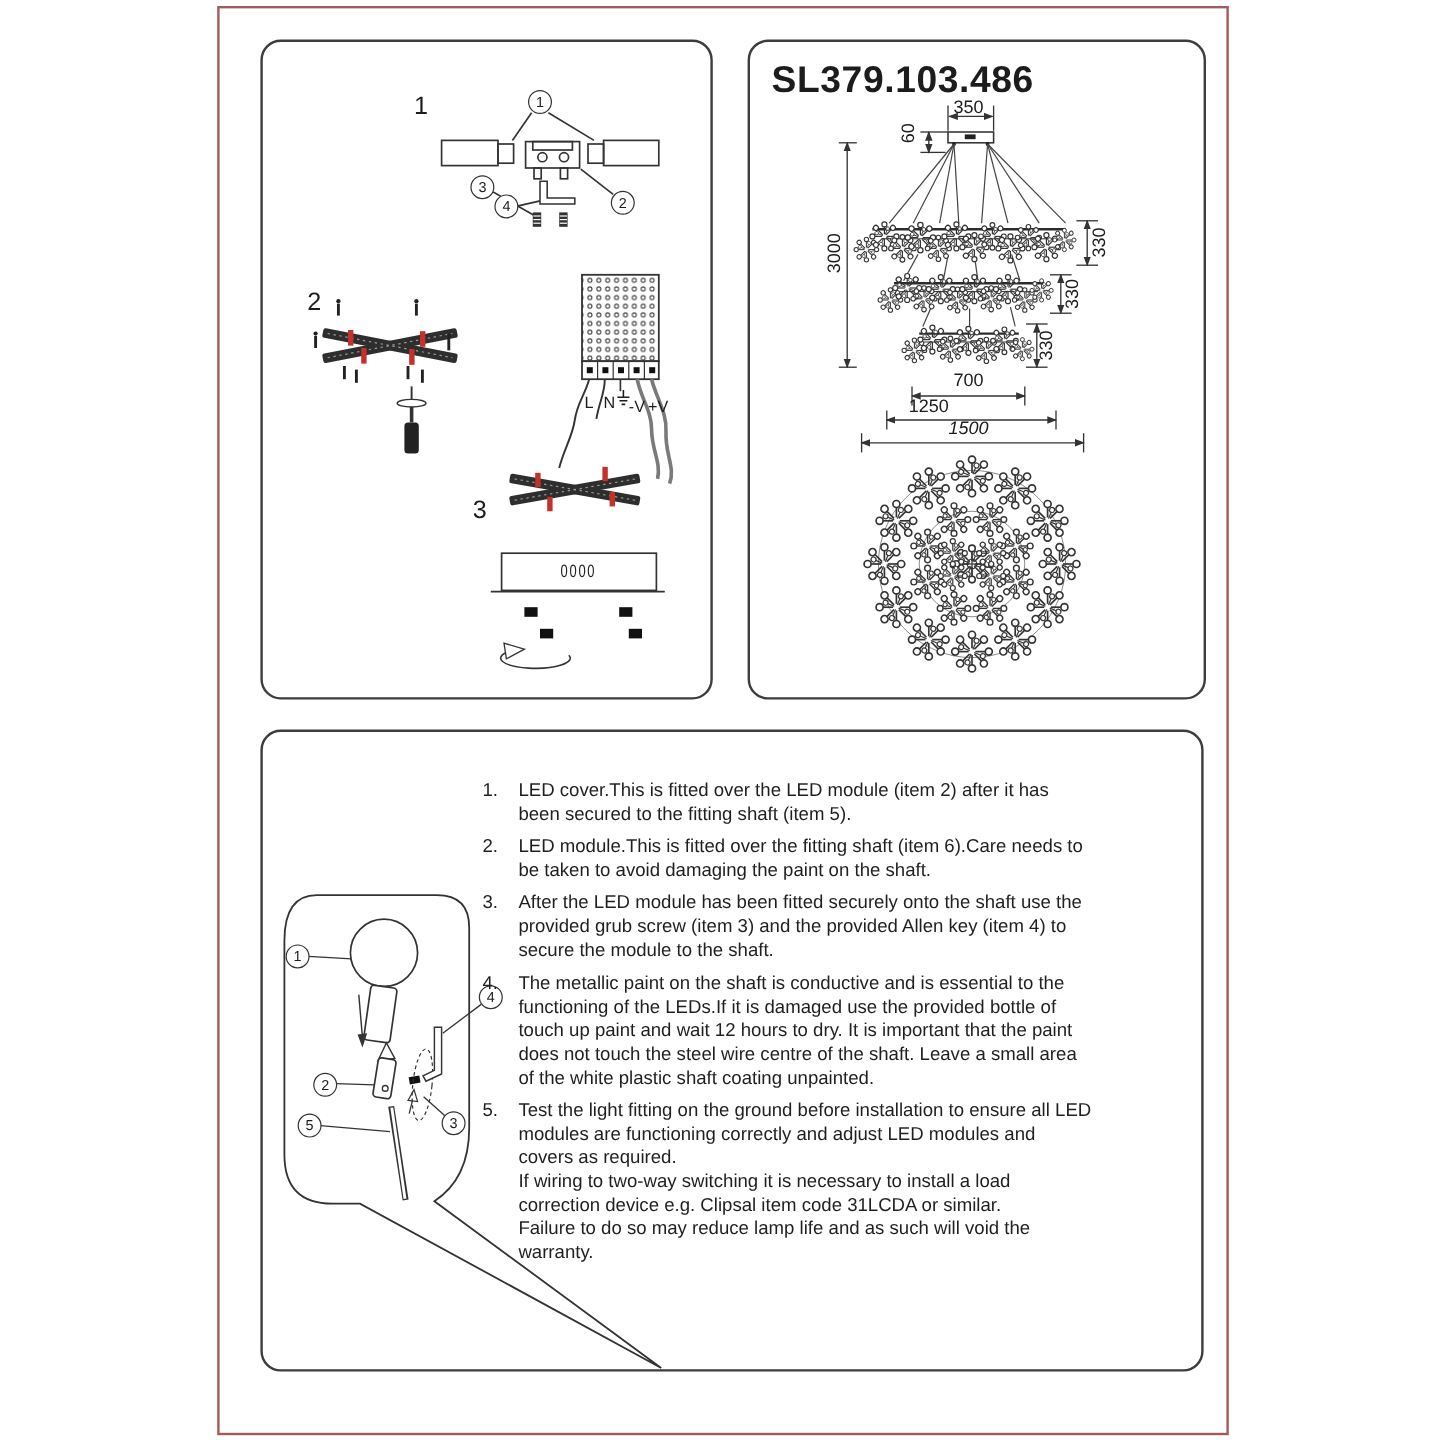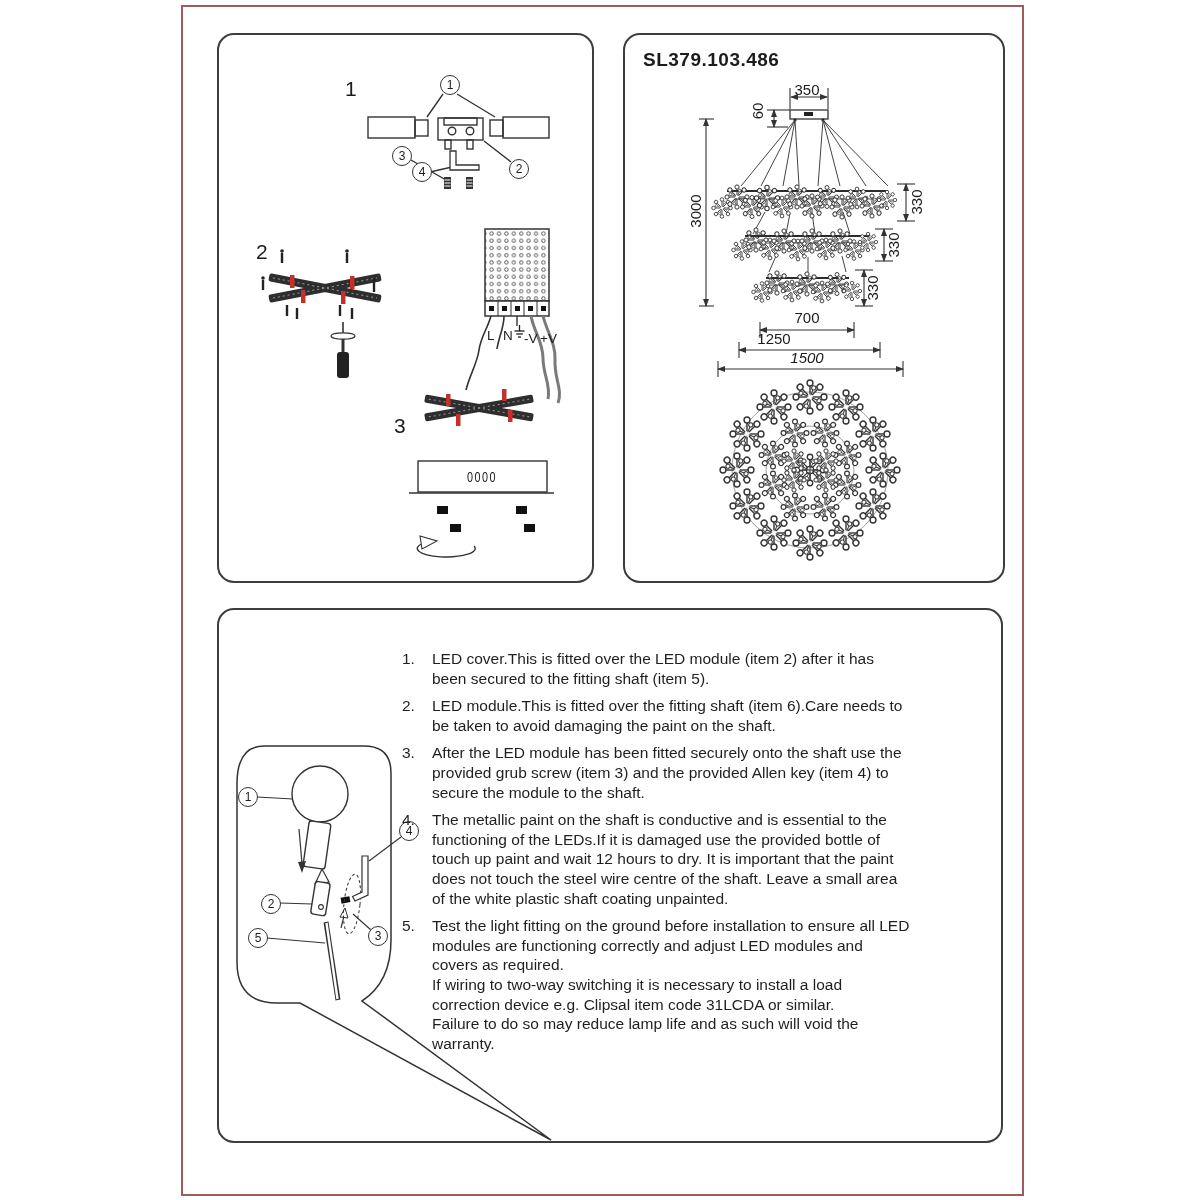--- a/index.html
+++ b/index.html
@@ -6,21 +6,21 @@
   .page{position:relative;width:1200px;height:1200px;background:#fff;overflow:hidden;
         font-family:"Liberation Sans",sans-serif;color:#222;}
   .frame{position:absolute;left:181px;top:5px;width:843px;height:1191px;
          border:2px solid #a25b5b;box-sizing:border-box;z-index:0;}
   .panel{position:absolute;border:2px solid #3d3d3d;border-radius:17px;background:#fff;box-sizing:border-box;z-index:1;}
   .p-left{left:217px;top:33px;width:377px;height:550px;}
   .p-right{left:623px;top:33px;width:382px;height:550px;}
   .p-bottom{left:217px;top:608px;width:786px;height:535px;}
   .art{position:absolute;left:0;top:0;z-index:2;}
   .lbl{position:absolute;z-index:3;white-space:nowrap;}
-  .title{font-size:19px;font-weight:600;letter-spacing:.5px;color:#1c1c1c;}
+  .title{font-size:31px;font-weight:600;letter-spacing:.5px;color:#1c1c1c;}
   .step-num{font-size:21px;color:#1c1c1c;}
   .dim{font-size:15px;color:#1c1c1c;text-align:center;}
   .dim.v{transform:rotate(-90deg);}
   .dimbox{position:absolute;z-index:3;display:flex;align-items:center;justify-content:center;height:16px;}
   .callout{position:absolute;z-index:3;width:20px;height:20px;box-sizing:border-box;
            border:1.5px solid #333;border-radius:50%;background:#fff;display:flex;
            align-items:center;justify-content:center;font-size:12px;color:#1c1c1c;}
   .term{position:absolute;z-index:3;font-size:13.5px;color:#1c1c1c;}
   .canopy-marking{position:absolute;z-index:3;width:60px;text-align:center;font-size:15px;
                   letter-spacing:2px;transform:scaleX(.72);color:#1c1c1c;}

